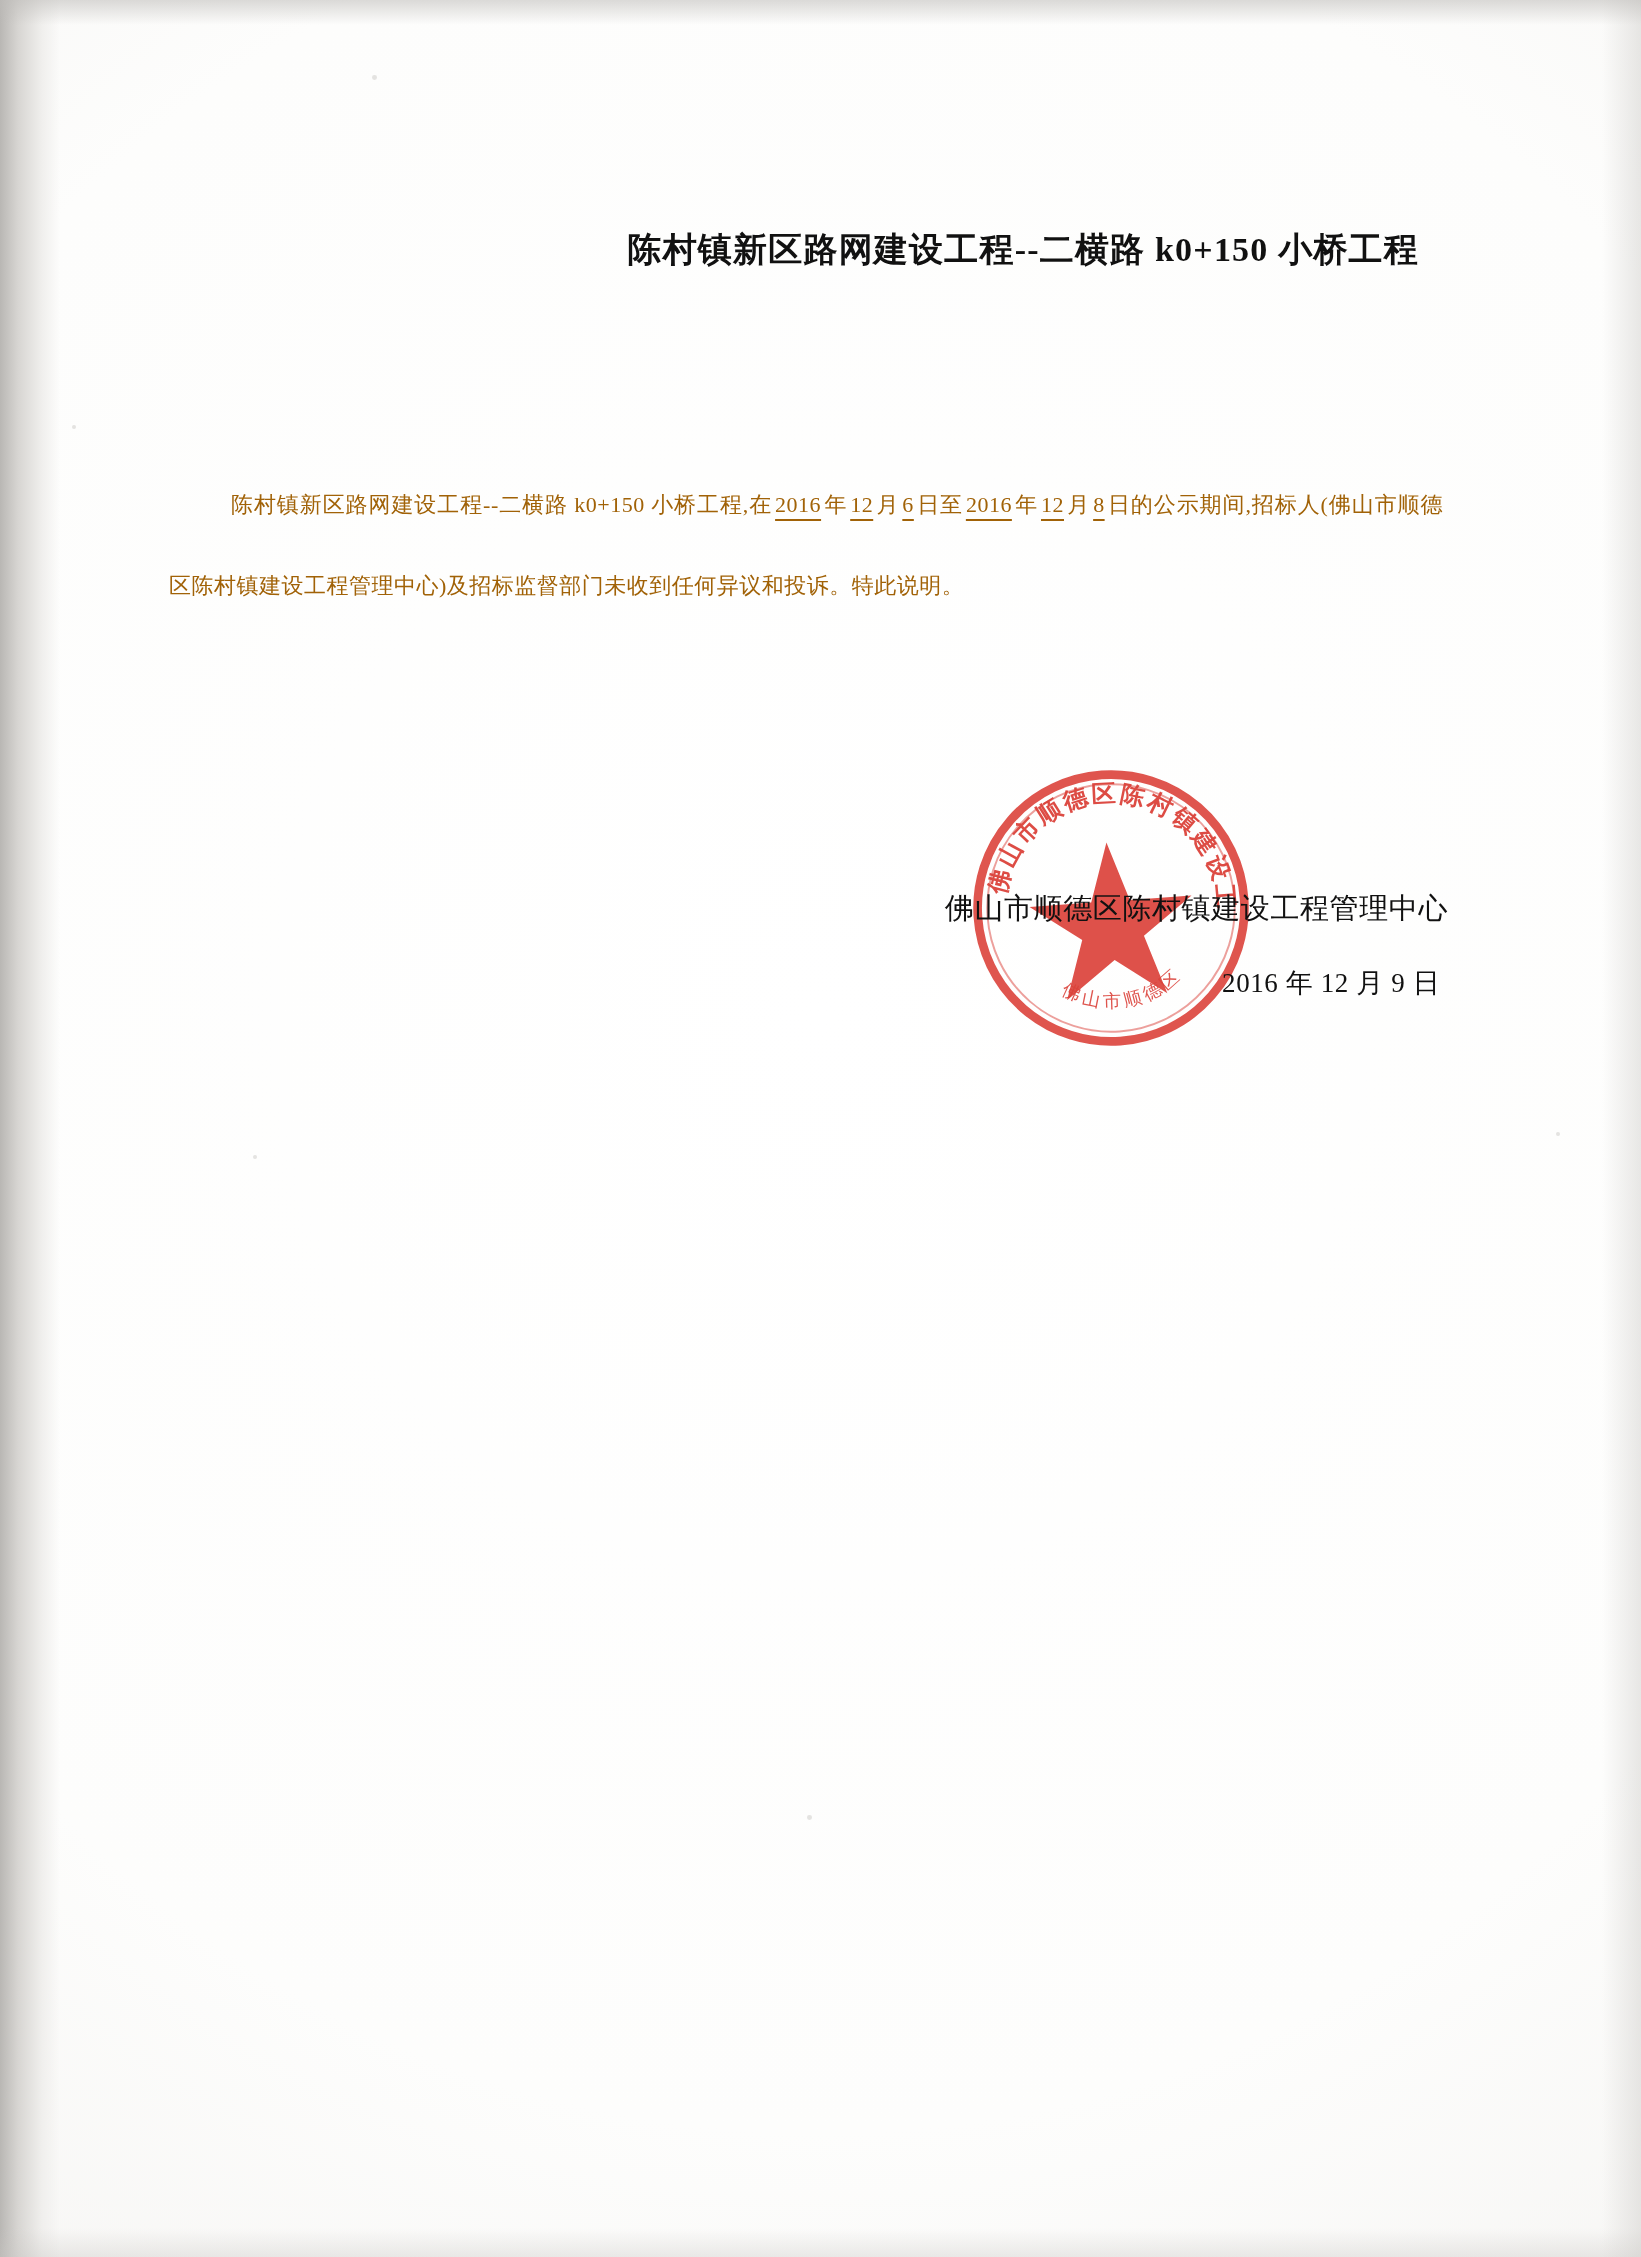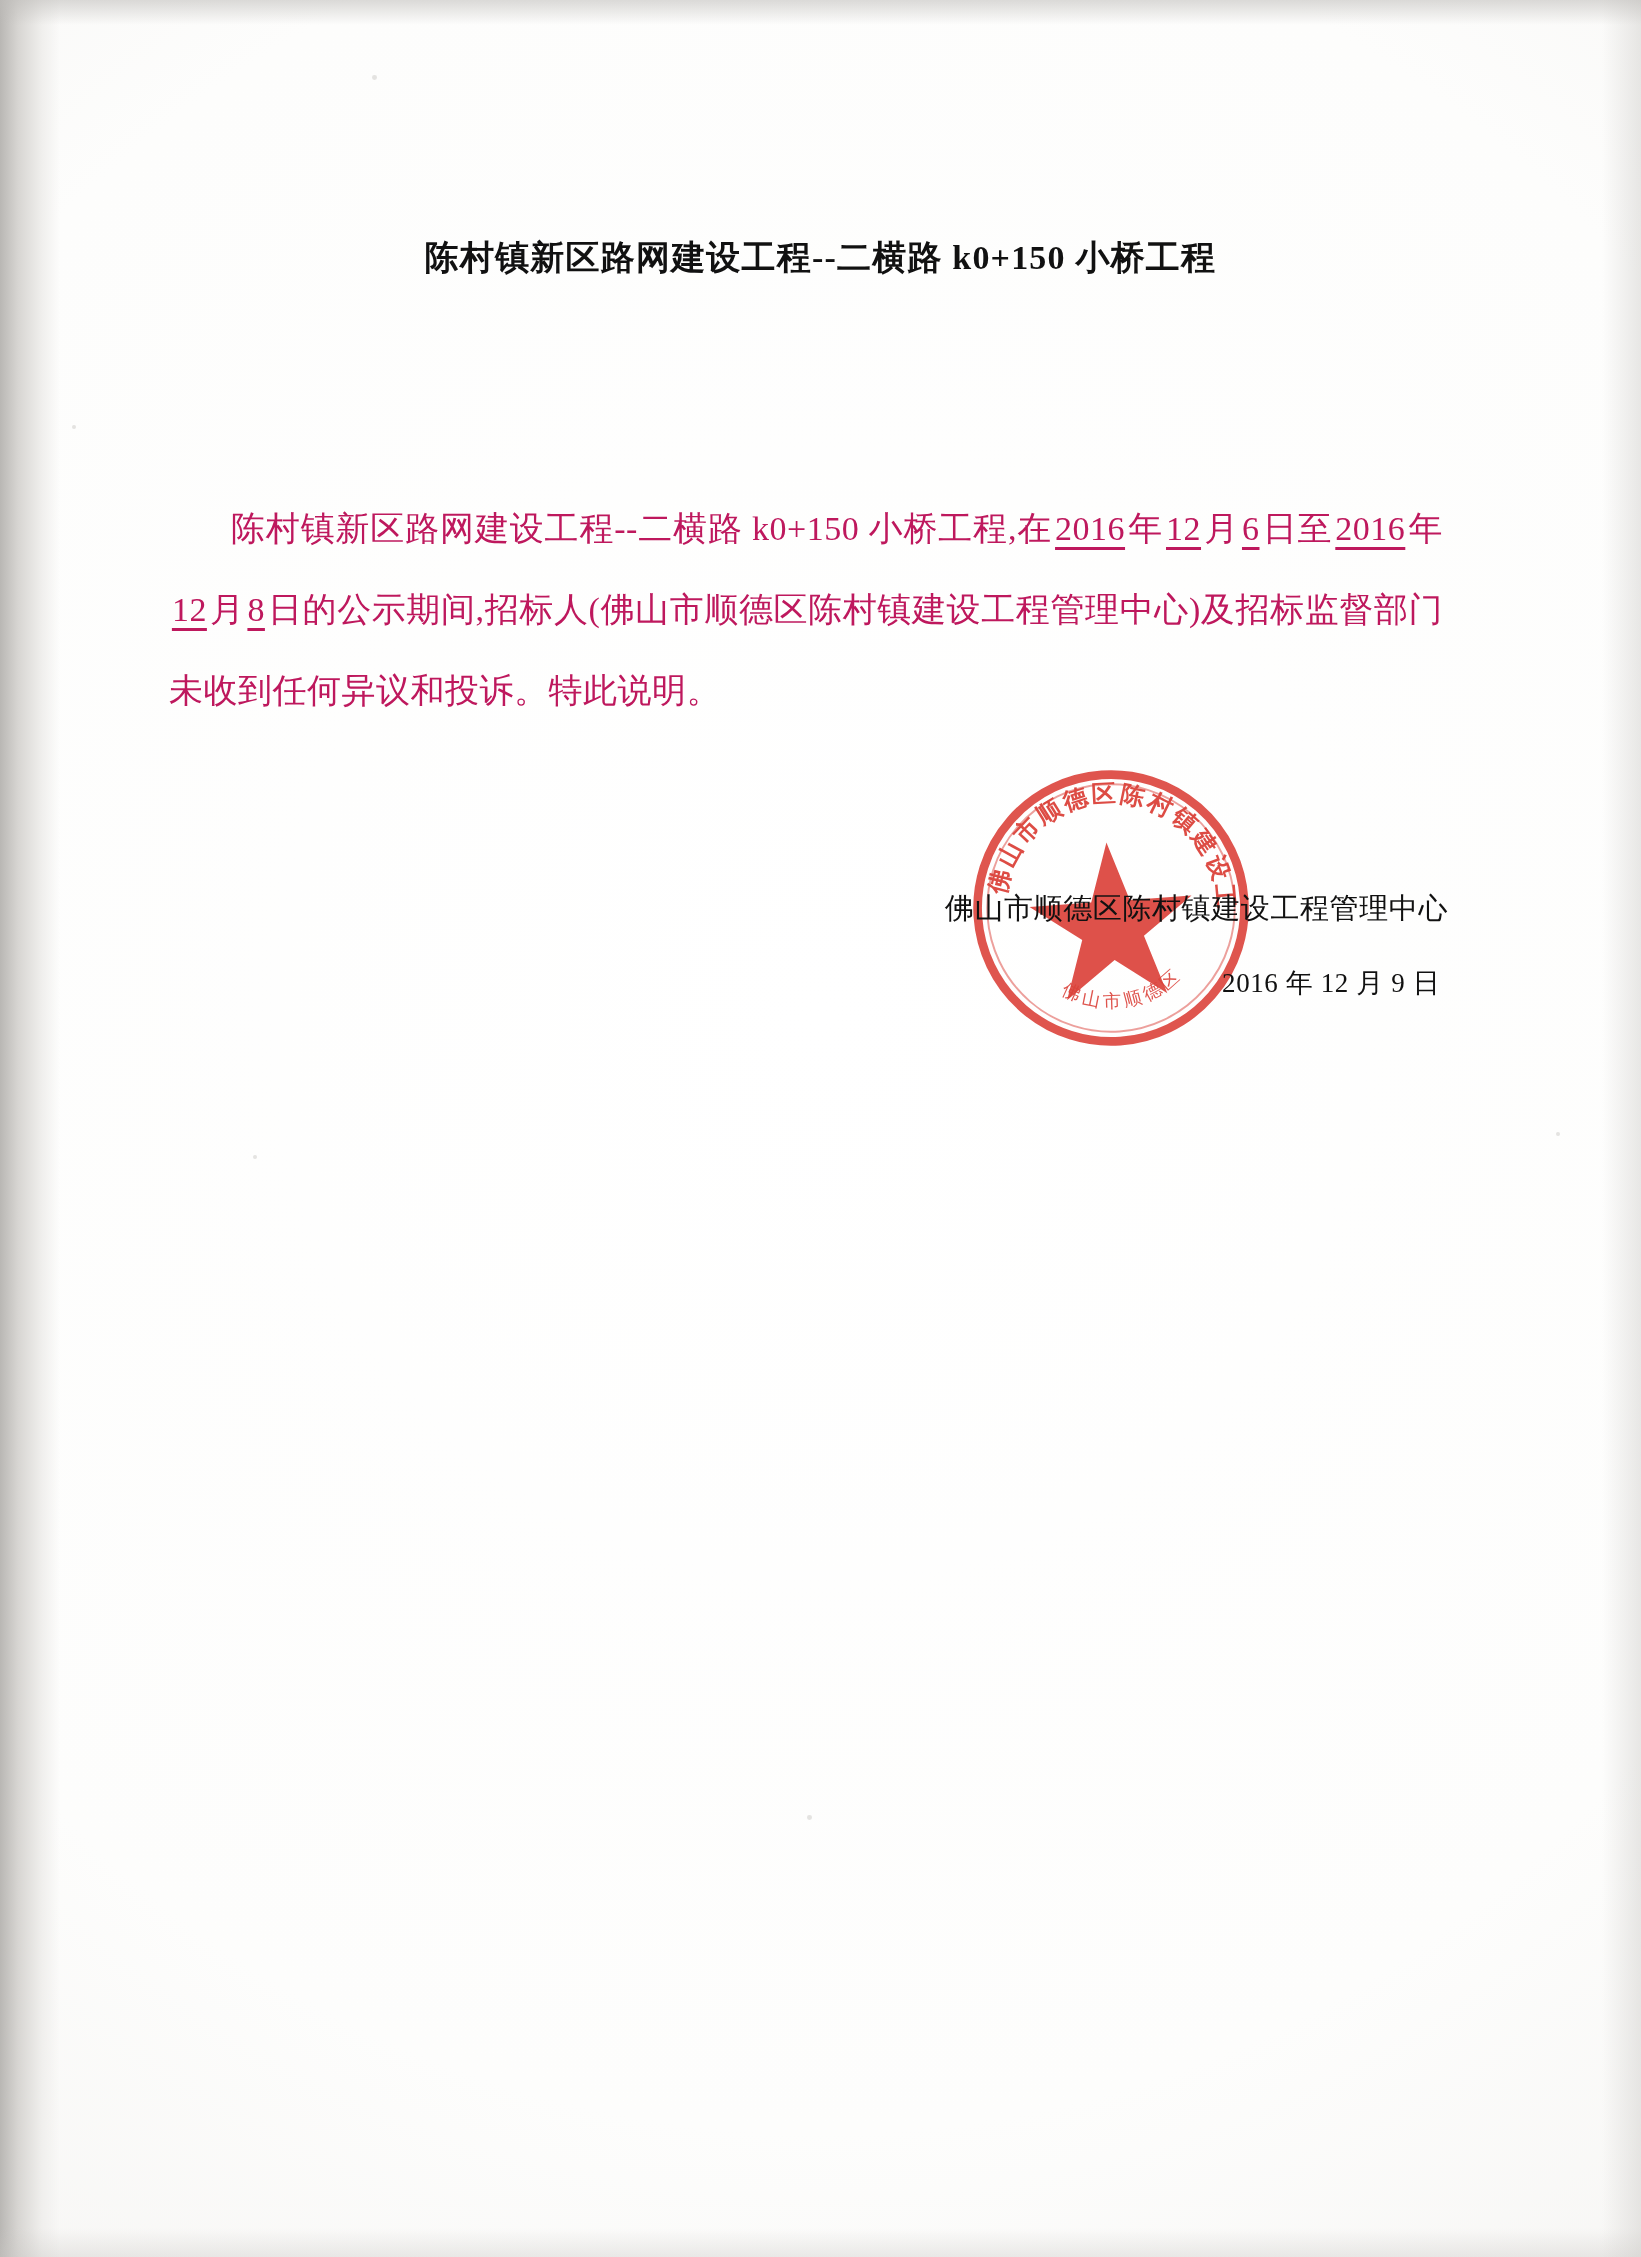--- a/index.html
+++ b/index.html
@@ -45,45 +45,45 @@
   .content {
     position: absolute;
     left: 0; top: 0; right: 0; bottom: 0;
     padding: 0;
   }
 
   
   .title-block {
     position: absolute;
     left: 222px;
-    top: 228px;
+    top: 220px;
     width: 1197px;
-    text-align: center;
+    text-align: right;
   }
   .title-line {
     font-size: 34px;
     font-weight: bold;
     letter-spacing: 1.2px;
     color: #111;
     line-height: 1.75;
     white-space: nowrap;
   }
   .title-line.second {
     margin-top: 21px;
   }
 
   
   .body-block {
     position: absolute;
     left: 169px;
-    top: 488px;
+    top: 464px;
     width: 1274px;
-    font-size: 34px;
+    font-size: 22px;
     line-height: 81px;
-    color: #be185d;
+    color: #a16207;
     letter-spacing: 0.5px;
   }
   .body-block p {
     margin: 0;
     text-align: justify;
     text-justify: inter-ideograph;
     text-indent: 62px;
   }
   .u {
     text-decoration: underline;

